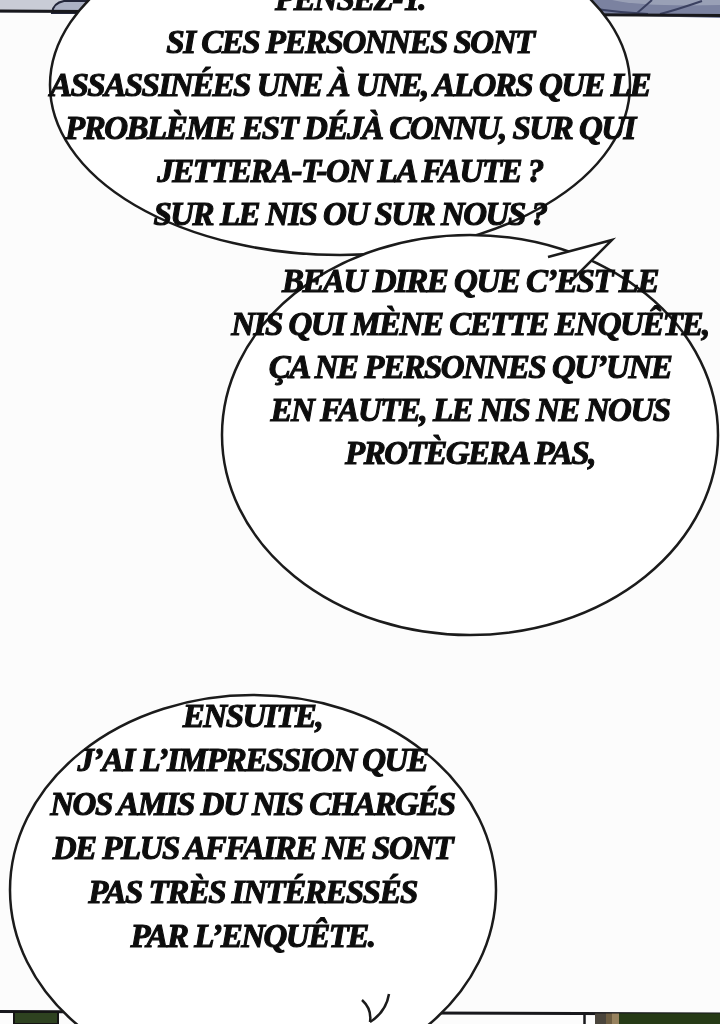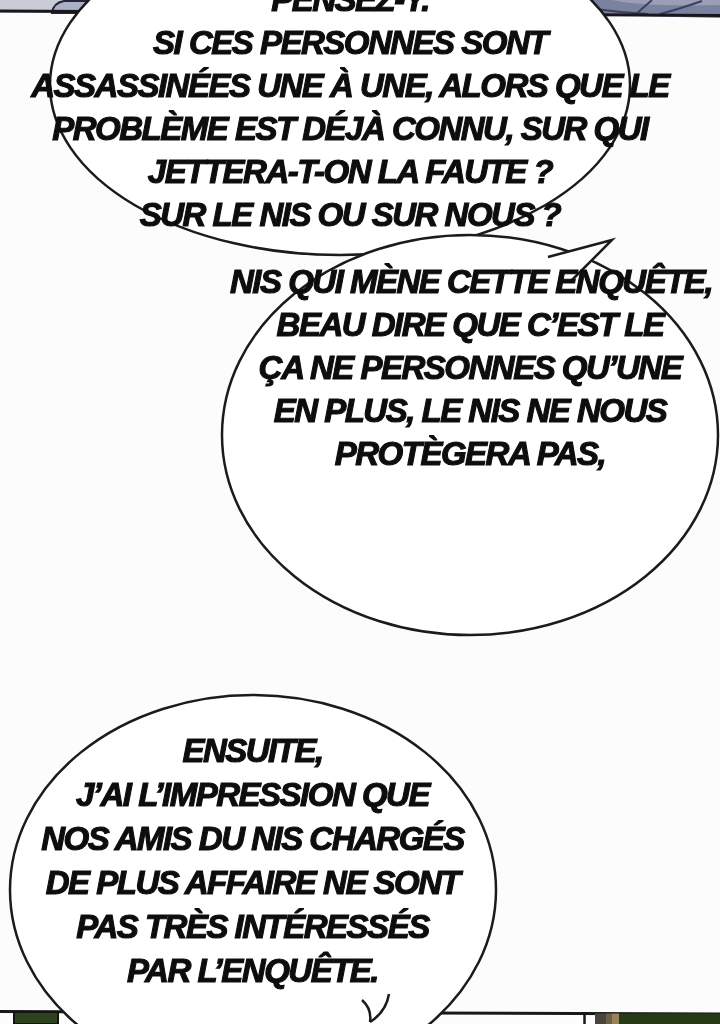--- a/index.html
+++ b/index.html
@@ -1,38 +1,38 @@
 <!DOCTYPE html>
 <html><head>
 <meta charset="utf-8">
 <style>
   html,body{margin:0;padding:0;background:#e8e8e8;}
   #page{
     position:relative;
     width:720px;height:1024px;
     overflow:hidden;
     background:#fcfcfc;
-    font-family:Liberation Sans, sans-serif;
+    font-family:Liberation Serif, serif;
   }
   #art{position:absolute;left:0;top:0;}
   .bubble-text{
     position:absolute;
     text-align:center;
     color:#0d0d0d;
     font-style:italic;
     font-weight:700;
     font-size:33px;
     line-height:43px;
     letter-spacing:-1.5px;
     -webkit-text-stroke:1.1px #0d0d0d;
     white-space:nowrap;
   }
   .b1{left:30px;top:-22px;width:640px;}
   .b2{left:230px;top:260px;width:480px;}
-  .b3{left:20px;top:729px;width:465px;line-height:44px;}
+  .b3{left:20px;top:694px;width:465px;line-height:44px;}
 </style>
 </head>
 <body>
 
 <div id="page">
 
   <svg id="art" width="720" height="1024" viewBox="0 0 720 1024">
 
     <g>
       <rect x="0" y="0" width="120" height="13" fill="#c9ccd6"></rect>
@@ -71,24 +71,24 @@
   <div class="bubble-text b1">
     <div class="line">PENSEZ-Y.</div>
     <div class="line">SI CES PERSONNES SONT</div>
     <div class="line">ASSASSINÉES UNE À UNE, ALORS QUE LE</div>
     <div class="line">PROBLÈME EST DÉJÀ CONNU, SUR QUI</div>
     <div class="line">JETTERA-T-ON LA FAUTE ?</div>
     <div class="line">SUR LE NIS OU SUR NOUS ?</div>
   </div>
 
   <div class="bubble-text b2">
+    <div class="line">BEAU DIRE QUE C’EST LE</div>
     <div class="line">NIS QUI MÈNE CETTE ENQUÊTE,</div>
-    <div class="line">BEAU DIRE QUE C’EST LE</div>
     <div class="line">ÇA NE PERSONNES QU’UNE</div>
-    <div class="line">EN PLUS, LE NIS NE NOUS</div>
+    <div class="line">EN FAUTE, LE NIS NE NOUS</div>
     <div class="line">PROTÈGERA PAS,</div>
   </div>
 
   <div class="bubble-text b3">
     <div class="line">ENSUITE,</div>
     <div class="line">J’AI L’IMPRESSION QUE</div>
     <div class="line">NOS AMIS DU NIS CHARGÉS</div>
     <div class="line">DE PLUS AFFAIRE NE SONT</div>
     <div class="line">PAS TRÈS INTÉRESSÉS</div>
     <div class="line">PAR L’ENQUÊTE.</div>

